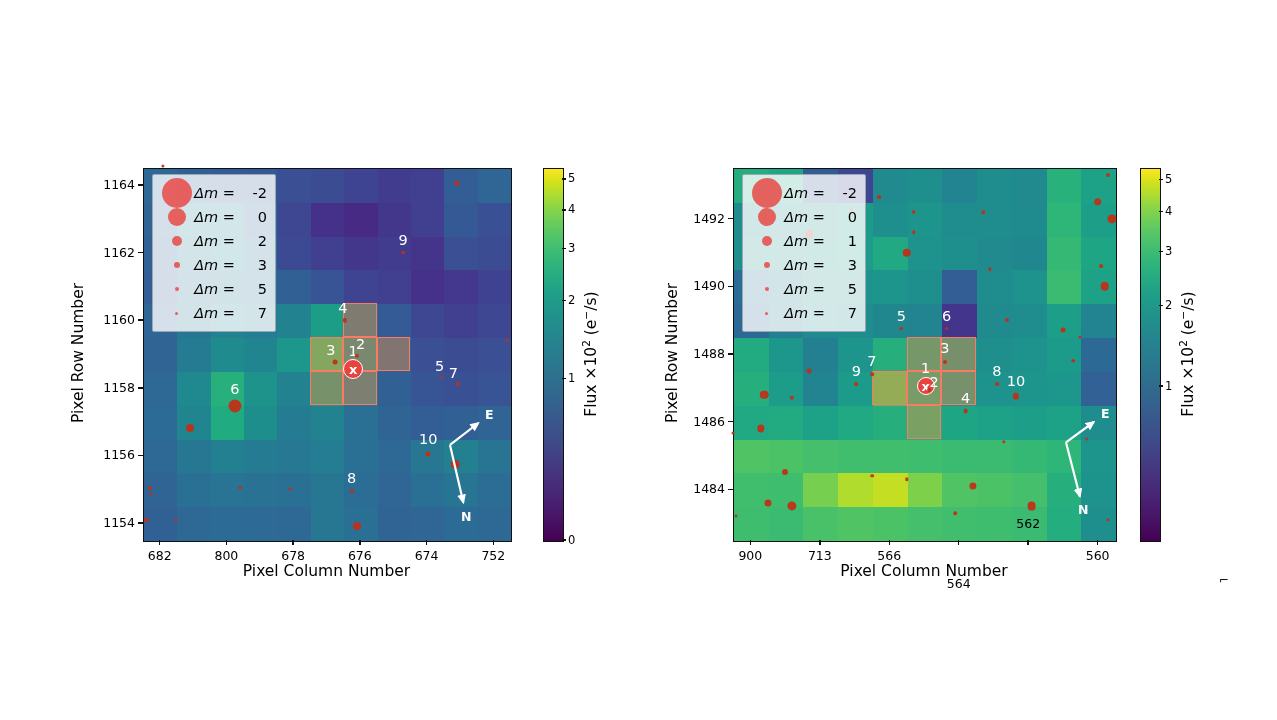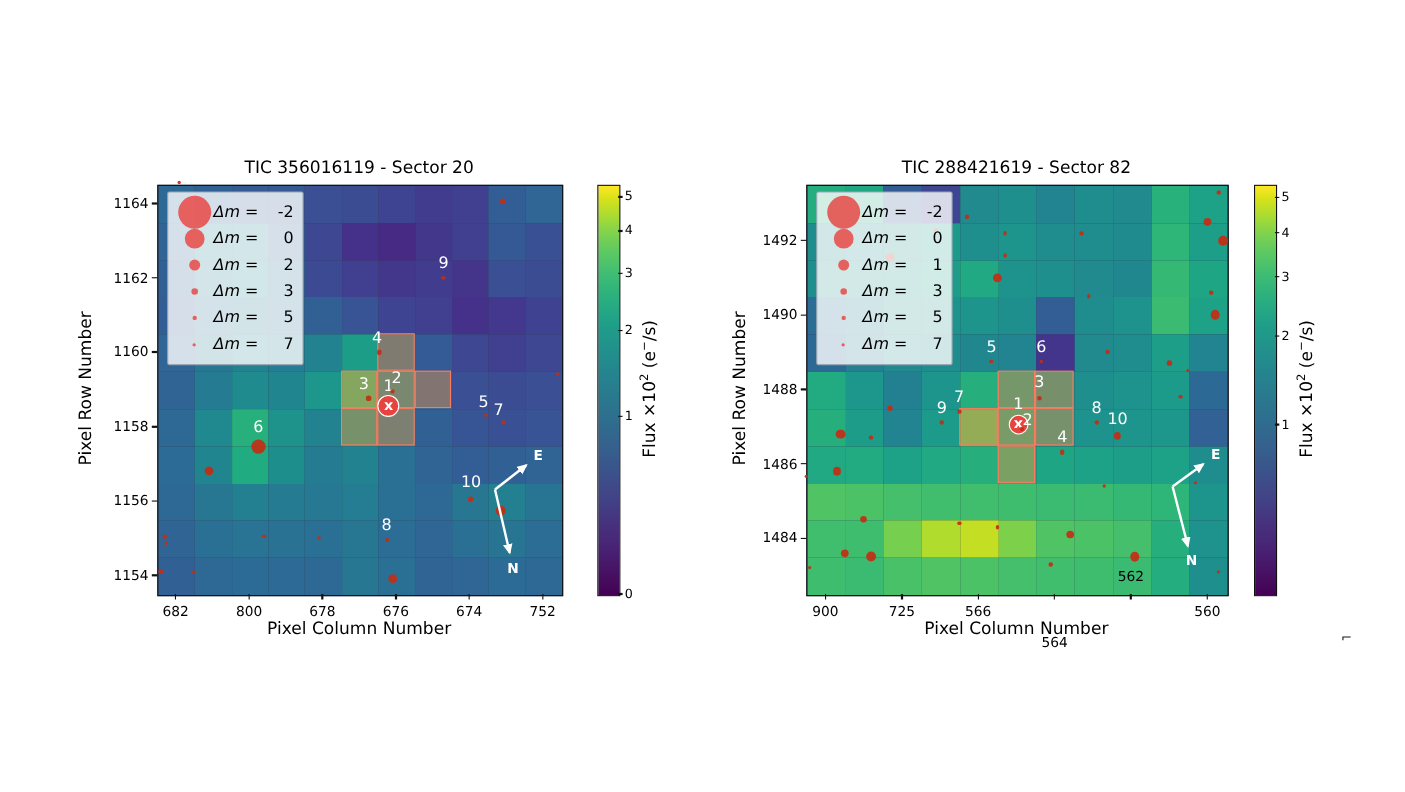--- a/index.html
+++ b/index.html
@@ -72,21 +72,20 @@
        transform:translate(-50%,-50%);}
 
   .artifact{position:absolute;color:#111;font-size:12px;}
 </style>
 </head>
 <body>
 
 <div class="figure">
 
   <div class="panel" id="panel-left" style="left: 0px; top: 0px; width: 1277px; height: 720px;">
-      <div class="panel-title" style="left: 143px; top: 143px; width: 367px;">TIC 356016119 - Sector 20</div>
       <div class="plot-frame" style="left: 143px; top: 168px; width: 367px; height: 372px;">
         <div class="pixgrid" style="grid-template-columns: repeat(11, 1fr); grid-template-rows: repeat(11, 1fr);">
           <div style="background: rgb(46, 104, 149);"></div>
           <div style="background: rgb(49, 96, 149);"></div>
           <div style="background: rgb(52, 91, 149);"></div>
           <div style="background: rgb(53, 89, 149);"></div>
           <div style="background: rgb(58, 79, 148);"></div>
           <div style="background: rgb(59, 76, 147);"></div>
           <div style="background: rgb(62, 68, 146);"></div>
           <div style="background: rgb(66, 60, 143);"></div>
@@ -349,21 +348,20 @@
       <div class="cbar-tick" style="left: 562px; top: 248.091px; width: 4px;"></div>
       <div class="cbar-lab" style="left: 568px; top: 241.241px;">3</div>
       <div class="cbar-tick" style="left: 562px; top: 209.291px; width: 4px;"></div>
       <div class="cbar-lab" style="left: 568px; top: 202.441px;">4</div>
       <div class="cbar-tick" style="left: 562px; top: 178.23px; width: 4px;"></div>
       <div class="cbar-lab" style="left: 568px; top: 171.38px;">5</div>
       <div class="cbar-title" style="left: 404px; top: 344px; width: 372px;">Flux ×10<sup style="font-size:.68em">2</sup> (e<sup style="font-size:.68em">−</sup>/s)</div>
     </div>
 
   <div class="panel" id="panel-right" style="left: 0px; top: 0px; width: 1277px; height: 720px;">
-      <div class="panel-title" style="left: 733px; top: 143px; width: 382px;">TIC 288421619 - Sector 82</div>
       <div class="plot-frame" style="left: 733px; top: 168px; width: 382px; height: 372px;">
         <div class="pixgrid" style="grid-template-columns: repeat(11, 1fr); grid-template-rows: repeat(11, 1fr);">
           <div style="background: rgb(36, 173, 127);"></div>
           <div style="background: rgb(31, 167, 131);"></div>
           <div style="background: rgb(51, 92, 149);"></div>
           <div style="background: rgb(62, 69, 146);"></div>
           <div style="background: rgb(32, 138, 143);"></div>
           <div style="background: rgb(30, 143, 141);"></div>
           <div style="background: rgb(34, 132, 144);"></div>
           <div style="background: rgb(31, 141, 142);"></div>
@@ -618,21 +616,21 @@
       <div class="ticklabel ytick-lab" style="left: 675px; top: 413.636px; width: 50px;">1486</div>
       <div class="tickmark" style="left: 728px; top: 353.3px; width: 5px; height: 1.4px;"></div>
       <div class="ticklabel ytick-lab" style="left: 675px; top: 346px; width: 50px;">1488</div>
       <div class="tickmark" style="left: 728px; top: 285.664px; width: 5px; height: 1.4px;"></div>
       <div class="ticklabel ytick-lab" style="left: 675px; top: 278.364px; width: 50px;">1490</div>
       <div class="tickmark" style="left: 728px; top: 218.027px; width: 5px; height: 1.4px;"></div>
       <div class="ticklabel ytick-lab" style="left: 675px; top: 210.727px; width: 50px;">1492</div>
       <div class="tickmark" style="left: 749.664px; top: 540px; width: 1.4px; height: 5px;"></div>
       <div class="ticklabel xtick-lab" style="left: 722.364px; top: 548px; width: 56px;">900</div>
       <div class="tickmark" style="left: 819.118px; top: 540px; width: 1.4px; height: 5px;"></div>
-      <div class="ticklabel xtick-lab" style="left: 791.818px; top: 548px; width: 56px;">725</div>
+      <div class="ticklabel xtick-lab" style="left: 791.818px; top: 548px; width: 56px;">713</div>
       <div class="tickmark" style="left: 888.573px; top: 540px; width: 1.4px; height: 5px;"></div>
       <div class="ticklabel xtick-lab" style="left: 861.273px; top: 548px; width: 56px;">566</div>
       <div class="tickmark" style="left: 958.027px; top: 540px; width: 1.4px; height: 5px;"></div>
       <div class="ticklabel xtick-lab" style="left: 930.727px; top: 576px; width: 56px;">564</div>
       <div class="tickmark" style="left: 1027.48px; top: 540px; width: 1.4px; height: 5px;"></div>
       <div class="ticklabel xtick-lab" style="left: 1000.18px; top: 516px; width: 56px;">562</div>
       <div class="tickmark" style="left: 1096.94px; top: 540px; width: 1.4px; height: 5px;"></div>
       <div class="ticklabel xtick-lab" style="left: 1069.64px; top: 548px; width: 56px;">560</div>
       <div class="ylabel" style="left: 486px; top: 344px; width: 372px;">Pixel Row Number</div>
       <div class="xlabel" style="left: 733px; top: 562px; width: 382px;">Pixel Column Number</div>

